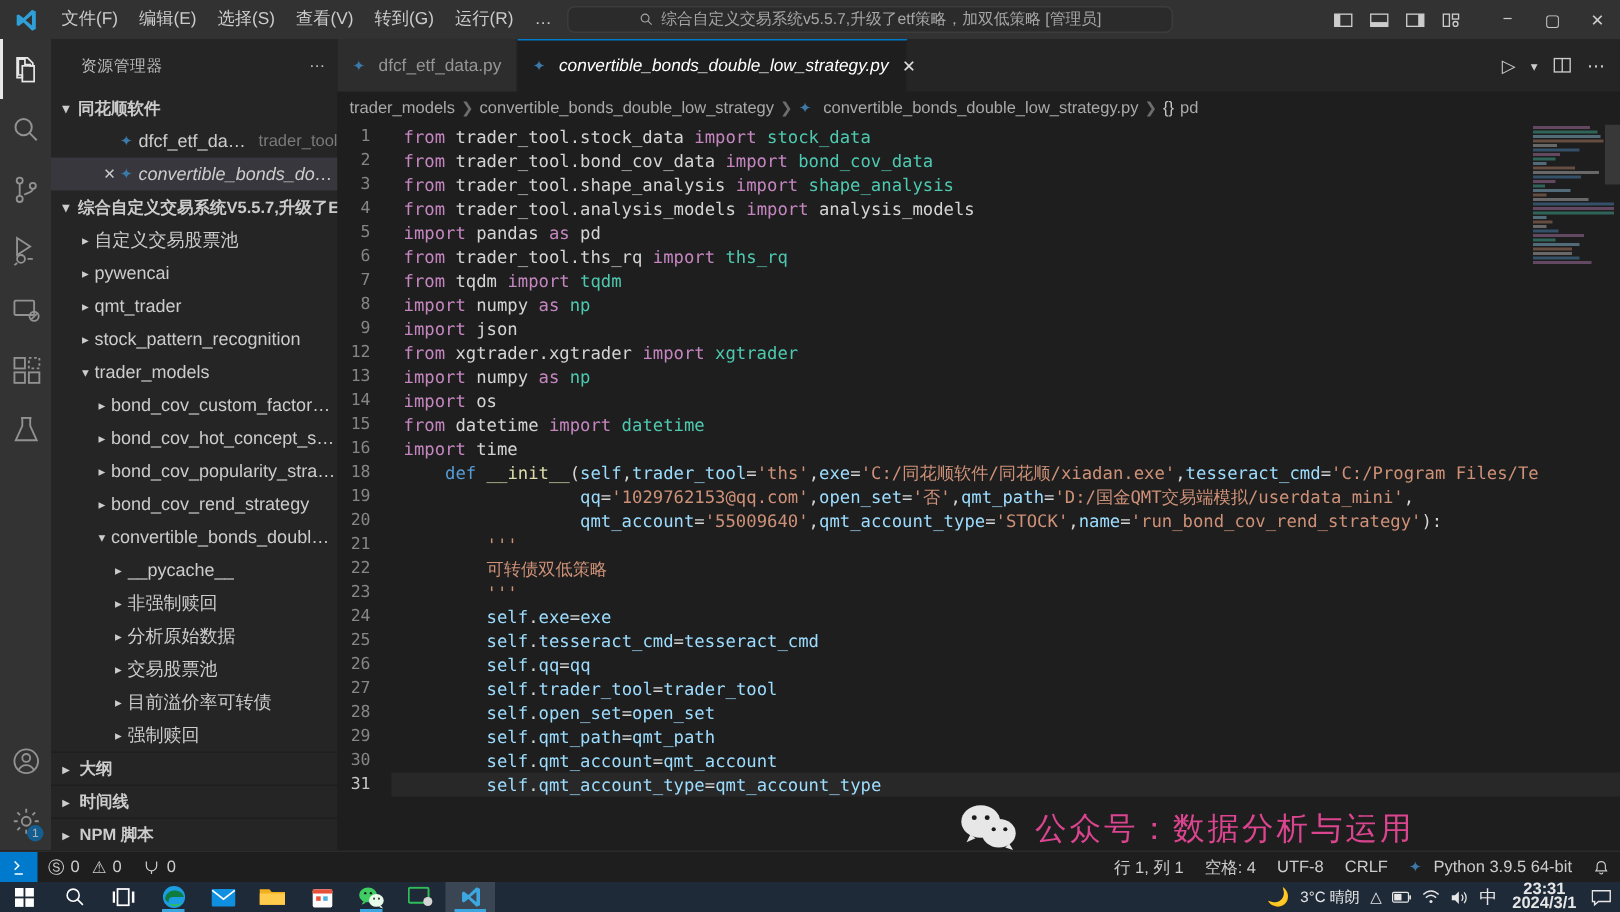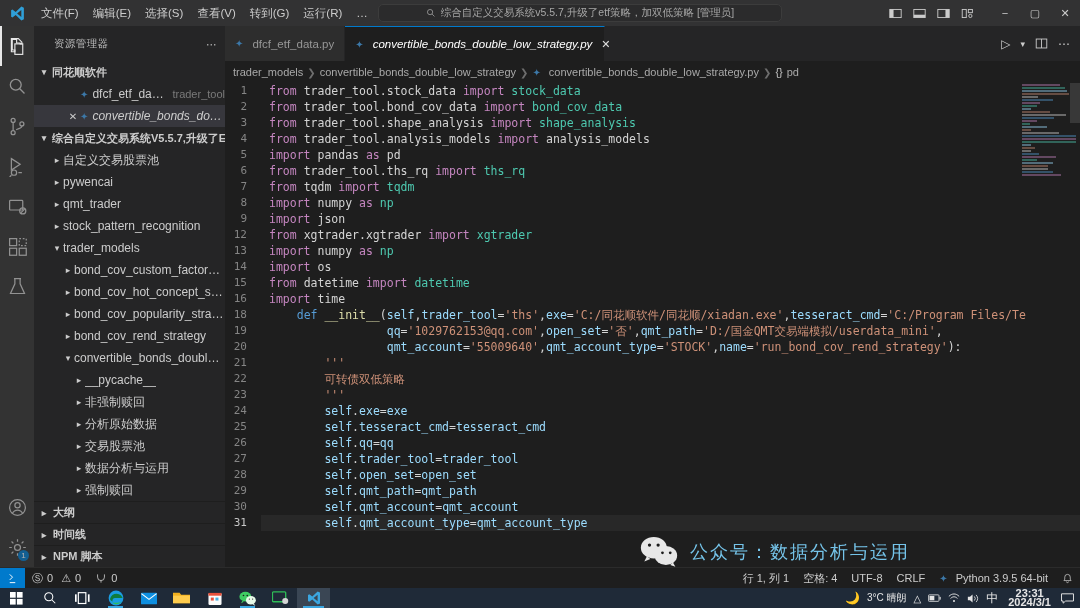--- a/index.html
+++ b/index.html
@@ -115,21 +115,21 @@
 
   .minimap { position:absolute; right:0; top:0; width:62px; height:484px; opacity:.55; }
   .mm-line { height:2px; margin:1px 0 0 4px; }
   .scrollbar-v { position:absolute; right:0; top:0; width:10px; height:40px; background:#4f4f4f88; }
 
   
   .watermark {
     position:absolute; left:640px; top:536px; display:flex; align-items:center; gap:12px;
     pointer-events:none; z-index:40;
   }
-  .wm-text { font-size:18px; color:#7dd3fc; letter-spacing:2px; opacity:.92; white-space:nowrap; }
+  .wm-text { font-size:21px; color:#ec4899; letter-spacing:2px; opacity:.92; white-space:nowrap; }
   .wm-icon { opacity:.95; }
 
   
   .statusbar {
     position:absolute; left:0; top:567px; width:1080px; height:21px;
     background:#1e1e1e; display:flex; align-items:center; font-size:11px; color:#cccccc;
     border-top:1px solid #2b2b2b;
   }
   .st-branch {
     background:#007acc; color:#fff; height:21px; display:flex; align-items:center;
@@ -352,21 +352,21 @@
         <div class="row" style="padding-left: 39px;">
           <span class="twisty">▸</span>
           <span class="lbl">分析原始数据</span>
         </div>
         <div class="row" style="padding-left: 39px;">
           <span class="twisty">▸</span>
           <span class="lbl">交易股票池</span>
         </div>
         <div class="row" style="padding-left: 39px;">
           <span class="twisty">▸</span>
-          <span class="lbl">数据分析与运用</span>
+          <span class="lbl">目前溢价率可转债</span>
         </div>
         <div class="row" style="padding-left: 39px;">
           <span class="twisty">▸</span>
           <span class="lbl">强制赎回</span>
         </div>
       </div>
 
     <div class="sb-foot">
       <span class="twisty">▸</span>
       <span>大纲</span>

